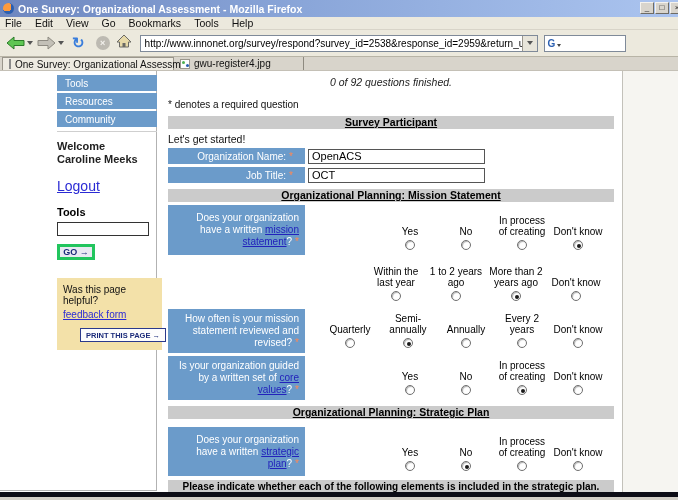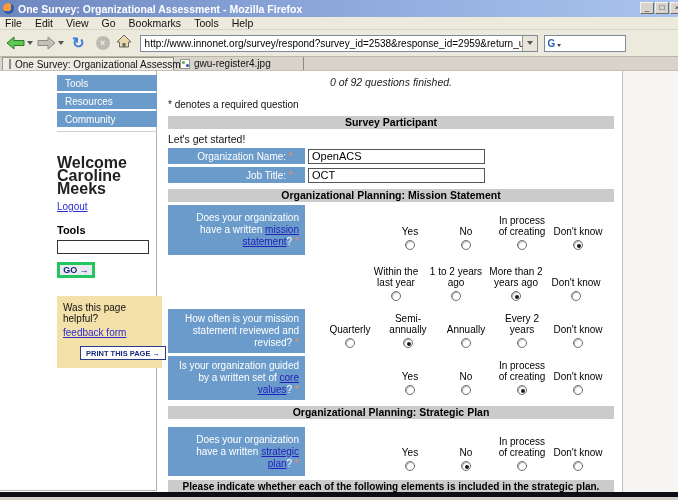--- a/index.html
+++ b/index.html
@@ -76,42 +76,42 @@
     background:#fff; overflow:hidden; }
   .orange-frag { position:absolute; right:0; top:0; width:7px; height:6px; background:#e2571e; }
   .right-gutter { position:absolute; left:622px; top:0; width:56px; height:421px;
     background:#f6f5f1; border-left:1px solid #c3c1ba; }
   .sb-col { position:absolute; left:0; top:0; width:157px; height:420px;
     border-right:1px solid #b2b2b2; border-bottom:1px solid #b2b2b2; background:#fff; }
   .sb-inner { margin-left:57px; width:100px; padding-top:4px; }
   .sb-nav-btn { height:16px; background:#6b9bca; color:#fff; font-size:10px;
     display:flex; align-items:center; padding-left:8px; margin-bottom:2px; }
   .sb-sep { border-top:1px solid #cfcfcf; margin:4px 0; }
-  .welcome { margin-top:24px; font-size:16px; font-weight:bold; color:#222; line-height:13px; }
+  .welcome { margin-top:8px; font-size:11px; font-weight:bold; color:#222; line-height:13px; }
   a.link { color:#2b2bd4; text-decoration:underline; }
-  .logout { font-size:10px; margin-top:6px; }
+  .logout { font-size:14px; margin-top:12px; }
   .search-block { margin-top:12px; }
   .search-label { font-size:11px; font-weight:bold; }
   .search-input { width:92px; height:14px; border:1px solid #333; font-size:10px;
     margin-top:2px; font-family:"Liberation Sans",sans-serif; padding-left:2px; }
   .go-btn { margin-top:8px; width:38px; height:16px; background:#e9e9f2;
     border:3px solid #22c55e; color:#1a2a7a; font-size:9px; font-weight:bold;
     display:flex; align-items:center; justify-content:center; }
   .help-box { margin-top:18px; width:105px; background:#f3e1a9; padding:6px 5px 8px 6px;
     font-size:10px; color:#111; }
   .help-box .q { margin-bottom:3px; }
   .print-btn { margin:8px -9px 0 auto; width:86px; height:14px; background:#fdfdfd;
     border:1px solid #2b3a8c; color:#1a2a7a; font-size:7.5px; font-weight:bold;
     display:flex; align-items:center; justify-content:center; white-space:nowrap; }
 
   .content { position:absolute; left:168px; top:0; width:446px; }
   .progress { margin-top:5px; text-align:center; font-size:10.5px; font-style:italic; color:#222; }
   .required-note { margin-top:11px; font-size:10px; color:#111; }
   .section-bar { margin-top:6px; height:13px; background:#cbcbcb; font-size:10.5px;
-    font-weight:bold; text-align:center; line-height:13px; color:#000; }
+    font-weight:bold; text-align:center; line-height:13px; color:#000;text-decoration:underline; }
   .intro { margin-top:4px; font-size:10.5px; color:#111; }
   .field-row { margin-top:3px; display:flex; align-items:center; }
   .field-label { width:137px; height:16px; background:#6b9bca; color:#fff; font-size:10px;
     display:flex; align-items:center; justify-content:flex-end; padding-right:12px; }
   .req { color:#ff8855; margin-left:3px; }
   .field-input { margin-left:3px; width:177px; height:15px; border:1px solid #555;
     font-size:11px; padding-left:3px; font-family:"Liberation Sans",sans-serif; color:#000; }
   .q-row { margin-top:3px; display:flex; }
   .q-label { width:137px; background:#6b9bca; color:#fff; font-size:10px;
     display:flex; flex-direction:column; justify-content:center; text-align:right;

